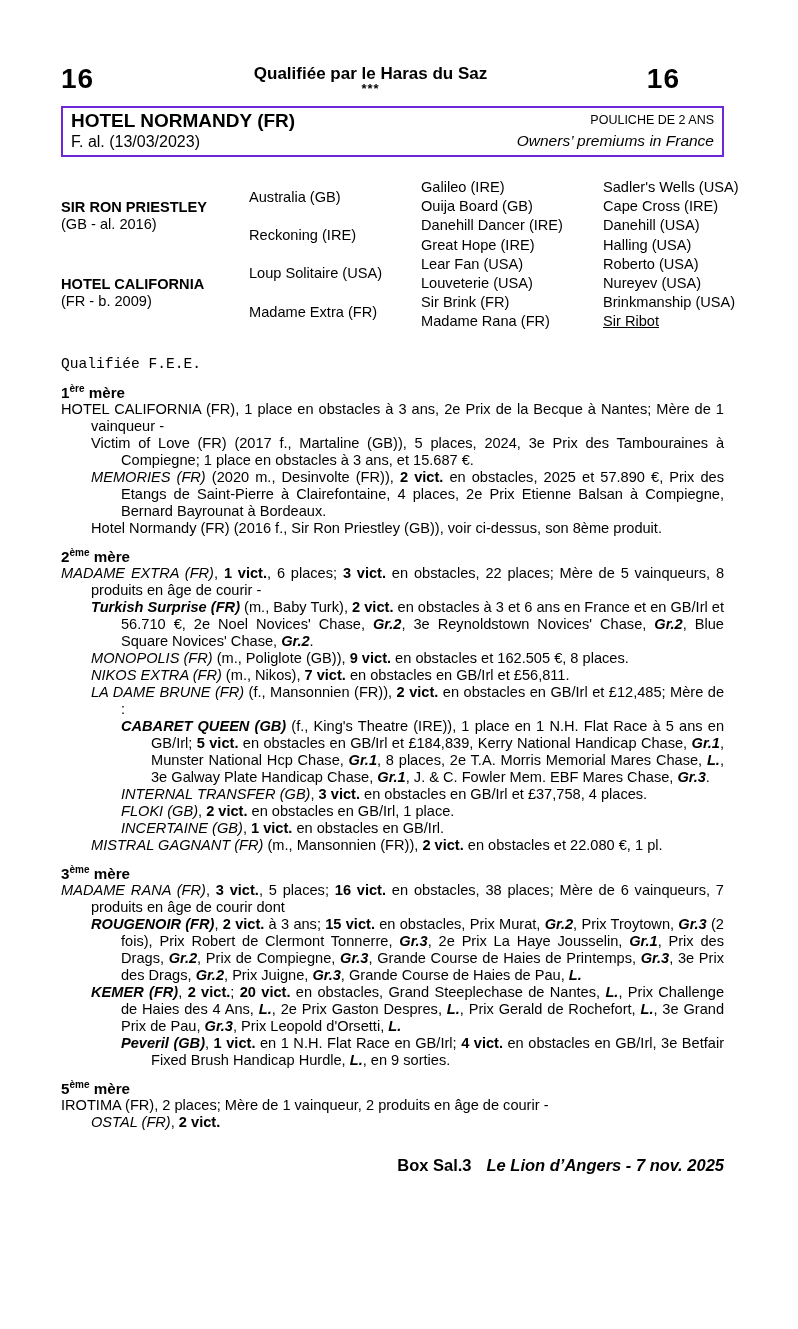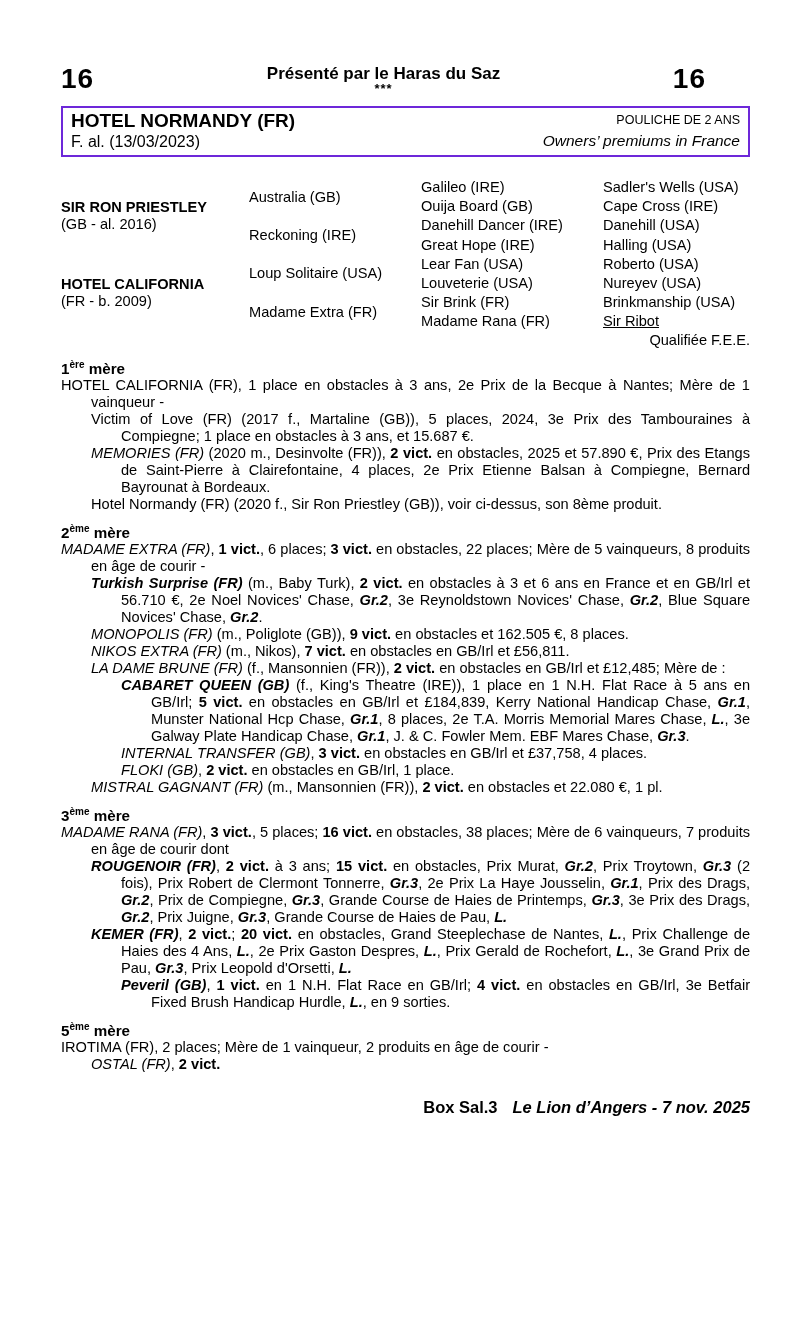--- a/index.html
+++ b/index.html
@@ -1,18 +1,18 @@
 <!DOCTYPE html>
 <html><head>
 <meta charset="utf-8">
 <style>
   html,body{margin:0;padding:0;background:#fff;}
   .page{
     width:798px;height:1329px;box-sizing:border-box;
-    padding:64px 48px 0 61px;overflow:hidden;background:#fff;color:#000;
+    padding:64px 74px 0 61px;overflow:hidden;background:#fff;color:#000;
     font-family:"Liberation Sans","DejaVu Sans",sans-serif;
     font-size:14.6px;line-height:17px;
   }
   
   .topbar{display:flex;align-items:flex-start;}
   .pagenum{font-size:28px;font-weight:bold;line-height:30px;letter-spacing:1px;}
   .pagenum.right{margin-right:44px;}
   .titleblock{flex:1;text-align:center;}
   .title{font-size:17px;font-weight:bold;line-height:19px;}
   .stars{font-size:13px;font-weight:bold;line-height:11px;letter-spacing:1px;}
@@ -24,21 +24,21 @@
   .lot-right{text-align:right;}
   .lot-cat{font-size:12.5px;line-height:21px;}
   .lot-prem{font-size:15.5px;font-style:italic;line-height:20px;}
   
   .ped{margin-top:21px;display:grid;grid-template-columns:188px 172px 182px 1fr;
        grid-auto-rows:19.2px;}
   .ped-c1,.ped-c2{display:flex;flex-direction:column;justify-content:center;line-height:17px;}
   .ped-c1 .pname{font-weight:bold;}
   .ped-c3{line-height:19.2px;white-space:nowrap;}
   
-  .qualif{margin-top:0;text-align:right;}
+  .qualif{margin-top:24px;text-align:left;font-family:Liberation Mono, monospace;}
   
   .section{margin-top:11px;}
   .sec-head{font-weight:bold;font-size:15.2px;line-height:17px;}
   .sec-head sup{font-size:10px;line-height:0;}
   p.entry{margin:0;text-align:justify;}
   .s-r{}
   .s-b{font-weight:bold;}
   .s-i{font-style:italic;}
   .s-bi{font-weight:bold;font-style:italic;}
   
@@ -47,21 +47,21 @@
   .footer .sale{font-style:italic;}
 </style>
 </head>
 <body>
 
 <div class="page">
 
   <div class="topbar">
     <div class="pagenum">16</div>
     <div class="titleblock">
-      <div class="title">Présenté par le Haras du Saz</div>
+      <div class="title">Qualifiée par le Haras du Saz</div>
       <div class="stars">***</div>
     </div>
     <div class="pagenum right">16</div>
   </div>
 
   <div class="lotbox">
     <div class="lot-left">
       <div class="lot-name">HOTEL NORMANDY (FR)</div>
       <div class="lot-details">F. al. (13/03/2023)</div>
     </div>
@@ -103,32 +103,33 @@
     </div>
 
   <div class="qualif">Qualifiée F.E.E.</div>
 
   <div id="sections">
       <div class="section">
         <div class="sec-head">1<sup>ère</sup> mère</div>
         <p class="entry" style="padding-left: 30px; text-indent: -30px;"><span class="s-r">HOTEL CALIFORNIA (FR), 1 place en obstacles à 3 ans, 2e Prix de la Becque à Nantes; Mère de 1 vainqueur -</span></p>
         <p class="entry" style="padding-left: 60px; text-indent: -30px;"><span class="s-r">Victim of Love (FR) (2017 f., Martaline (GB)), 5 places, 2024, 3e Prix des Tambouraines à Compiegne; 1 place en obstacles à 3 ans, et 15.687 €.</span></p>
         <p class="entry" style="padding-left: 60px; text-indent: -30px;"><span class="s-i">MEMORIES (FR)</span><span class="s-r"> (2020 m., Desinvolte (FR)), </span><span class="s-b">2 vict.</span><span class="s-r"> en obstacles, 2025 et 57.890 €, Prix des Etangs de Saint-Pierre à Clairefontaine, 4 places, 2e Prix Etienne Balsan à Compiegne, Bernard Bayrounat à Bordeaux.</span></p>
-        <p class="entry" style="padding-left: 60px; text-indent: -30px;"><span class="s-r">Hotel Normandy (FR) (2020 f., Sir Ron Priestley (GB)), voir ci-dessus, son 8ème produit.</span></p>
+        <p class="entry" style="padding-left: 60px; text-indent: -30px;"><span class="s-r">Hotel Normandy (FR) (2016 f., Sir Ron Priestley (GB)), voir ci-dessus, son 8ème produit.</span></p>
       </div>
       <div class="section">
         <div class="sec-head">2<sup>ème</sup> mère</div>
         <p class="entry" style="padding-left: 30px; text-indent: -30px;"><span class="s-i">MADAME EXTRA (FR)</span><span class="s-r">, </span><span class="s-b">1 vict.</span><span class="s-r">, 6 places; </span><span class="s-b">3 vict.</span><span class="s-r"> en obstacles, 22 places; Mère de 5 vainqueurs, 8 produits en âge de courir -</span></p>
         <p class="entry" style="padding-left: 60px; text-indent: -30px;"><span class="s-bi">Turkish Surprise (FR)</span><span class="s-r"> (m., Baby Turk), </span><span class="s-b">2 vict.</span><span class="s-r"> en obstacles à 3 et 6 ans en France et en GB/Irl et 56.710 €, 2e Noel Novices' Chase, </span><span class="s-bi">Gr.2</span><span class="s-r">, 3e Reynoldstown Novices' Chase, </span><span class="s-bi">Gr.2</span><span class="s-r">, Blue Square Novices' Chase, </span><span class="s-bi">Gr.2</span><span class="s-r">.</span></p>
         <p class="entry" style="padding-left: 60px; text-indent: -30px;"><span class="s-i">MONOPOLIS (FR)</span><span class="s-r"> (m., Poliglote (GB)), </span><span class="s-b">9 vict.</span><span class="s-r"> en obstacles et 162.505 €, 8 places.</span></p>
         <p class="entry" style="padding-left: 60px; text-indent: -30px;"><span class="s-i">NIKOS EXTRA (FR)</span><span class="s-r"> (m., Nikos), </span><span class="s-b">7 vict.</span><span class="s-r"> en obstacles en GB/Irl et £56,811.</span></p>
         <p class="entry" style="padding-left: 60px; text-indent: -30px;"><span class="s-i">LA DAME BRUNE (FR)</span><span class="s-r"> (f., Mansonnien (FR)), </span><span class="s-b">2 vict.</span><span class="s-r"> en obstacles en GB/Irl et £12,485; Mère de :</span></p>
         <p class="entry" style="padding-left: 90px; text-indent: -30px;"><span class="s-bi">CABARET QUEEN (GB)</span><span class="s-r"> (f., King's Theatre (IRE)), 1 place en 1 N.H. Flat Race à 5 ans en GB/Irl; </span><span class="s-b">5 vict.</span><span class="s-r"> en obstacles en GB/Irl et £184,839, Kerry National Handicap Chase, </span><span class="s-bi">Gr.1</span><span class="s-r">, Munster National Hcp Chase, </span><span class="s-bi">Gr.1</span><span class="s-r">, 8 places, 2e T.A. Morris Memorial Mares Chase, </span><span class="s-bi">L.</span><span class="s-r">, 3e Galway Plate Handicap Chase, </span><span class="s-bi">Gr.1</span><span class="s-r">, J. &amp; C. Fowler Mem. EBF Mares Chase, </span><span class="s-bi">Gr.3</span><span class="s-r">.</span></p>
         <p class="entry" style="padding-left: 90px; text-indent: -30px;"><span class="s-i">INTERNAL TRANSFER (GB)</span><span class="s-r">, </span><span class="s-b">3 vict.</span><span class="s-r"> en obstacles en GB/Irl et £37,758, 4 places.</span></p>
         <p class="entry" style="padding-left: 90px; text-indent: -30px;"><span class="s-i">FLOKI (GB)</span><span class="s-r">, </span><span class="s-b">2 vict.</span><span class="s-r"> en obstacles en GB/Irl, 1 place.</span></p>
+        <p class="entry" style="padding-left: 90px; text-indent: -30px;"><span class="s-i">INCERTAINE (GB)</span><span class="s-r">, </span><span class="s-b">1 vict.</span><span class="s-r"> en obstacles en GB/Irl.</span></p>
         <p class="entry" style="padding-left: 60px; text-indent: -30px;"><span class="s-i">MISTRAL GAGNANT (FR)</span><span class="s-r"> (m., Mansonnien (FR)), </span><span class="s-b">2 vict.</span><span class="s-r"> en obstacles et 22.080 €, 1 pl.</span></p>
       </div>
       <div class="section">
         <div class="sec-head">3<sup>ème</sup> mère</div>
         <p class="entry" style="padding-left: 30px; text-indent: -30px;"><span class="s-i">MADAME RANA (FR)</span><span class="s-r">, </span><span class="s-b">3 vict.</span><span class="s-r">, 5 places; </span><span class="s-b">16 vict.</span><span class="s-r"> en obstacles, 38 places; Mère de 6 vainqueurs, 7 produits en âge de courir dont</span></p>
         <p class="entry" style="padding-left: 60px; text-indent: -30px;"><span class="s-bi">ROUGENOIR (FR)</span><span class="s-r">, </span><span class="s-b">2 vict.</span><span class="s-r"> à 3 ans; </span><span class="s-b">15 vict.</span><span class="s-r"> en obstacles, Prix Murat, </span><span class="s-bi">Gr.2</span><span class="s-r">, Prix Troytown, </span><span class="s-bi">Gr.3</span><span class="s-r"> (2 fois), Prix Robert de Clermont Tonnerre, </span><span class="s-bi">Gr.3</span><span class="s-r">, 2e Prix La Haye Jousselin, </span><span class="s-bi">Gr.1</span><span class="s-r">, Prix des Drags, </span><span class="s-bi">Gr.2</span><span class="s-r">, Prix de Compiegne, </span><span class="s-bi">Gr.3</span><span class="s-r">, Grande Course de Haies de Printemps, </span><span class="s-bi">Gr.3</span><span class="s-r">, 3e Prix des Drags, </span><span class="s-bi">Gr.2</span><span class="s-r">, Prix Juigne, </span><span class="s-bi">Gr.3</span><span class="s-r">, Grande Course de Haies de Pau, </span><span class="s-bi">L.</span></p>
         <p class="entry" style="padding-left: 60px; text-indent: -30px;"><span class="s-bi">KEMER (FR)</span><span class="s-r">, </span><span class="s-b">2 vict.</span><span class="s-r">; </span><span class="s-b">20 vict.</span><span class="s-r"> en obstacles, Grand Steeplechase de Nantes, </span><span class="s-bi">L.</span><span class="s-r">, Prix Challenge de Haies des 4 Ans, </span><span class="s-bi">L.</span><span class="s-r">, 2e Prix Gaston Despres, </span><span class="s-bi">L.</span><span class="s-r">, Prix Gerald de Rochefort, </span><span class="s-bi">L.</span><span class="s-r">, 3e Grand Prix de Pau, </span><span class="s-bi">Gr.3</span><span class="s-r">, Prix Leopold d'Orsetti, </span><span class="s-bi">L.</span></p>
         <p class="entry" style="padding-left: 90px; text-indent: -30px;"><span class="s-bi">Peveril (GB)</span><span class="s-r">, </span><span class="s-b">1 vict.</span><span class="s-r"> en 1 N.H. Flat Race en GB/Irl; </span><span class="s-b">4 vict.</span><span class="s-r"> en obstacles en GB/Irl, 3e Betfair Fixed Brush Handicap Hurdle, </span><span class="s-bi">L.</span><span class="s-r">, en 9 sorties.</span></p>
       </div>
       <div class="section">

